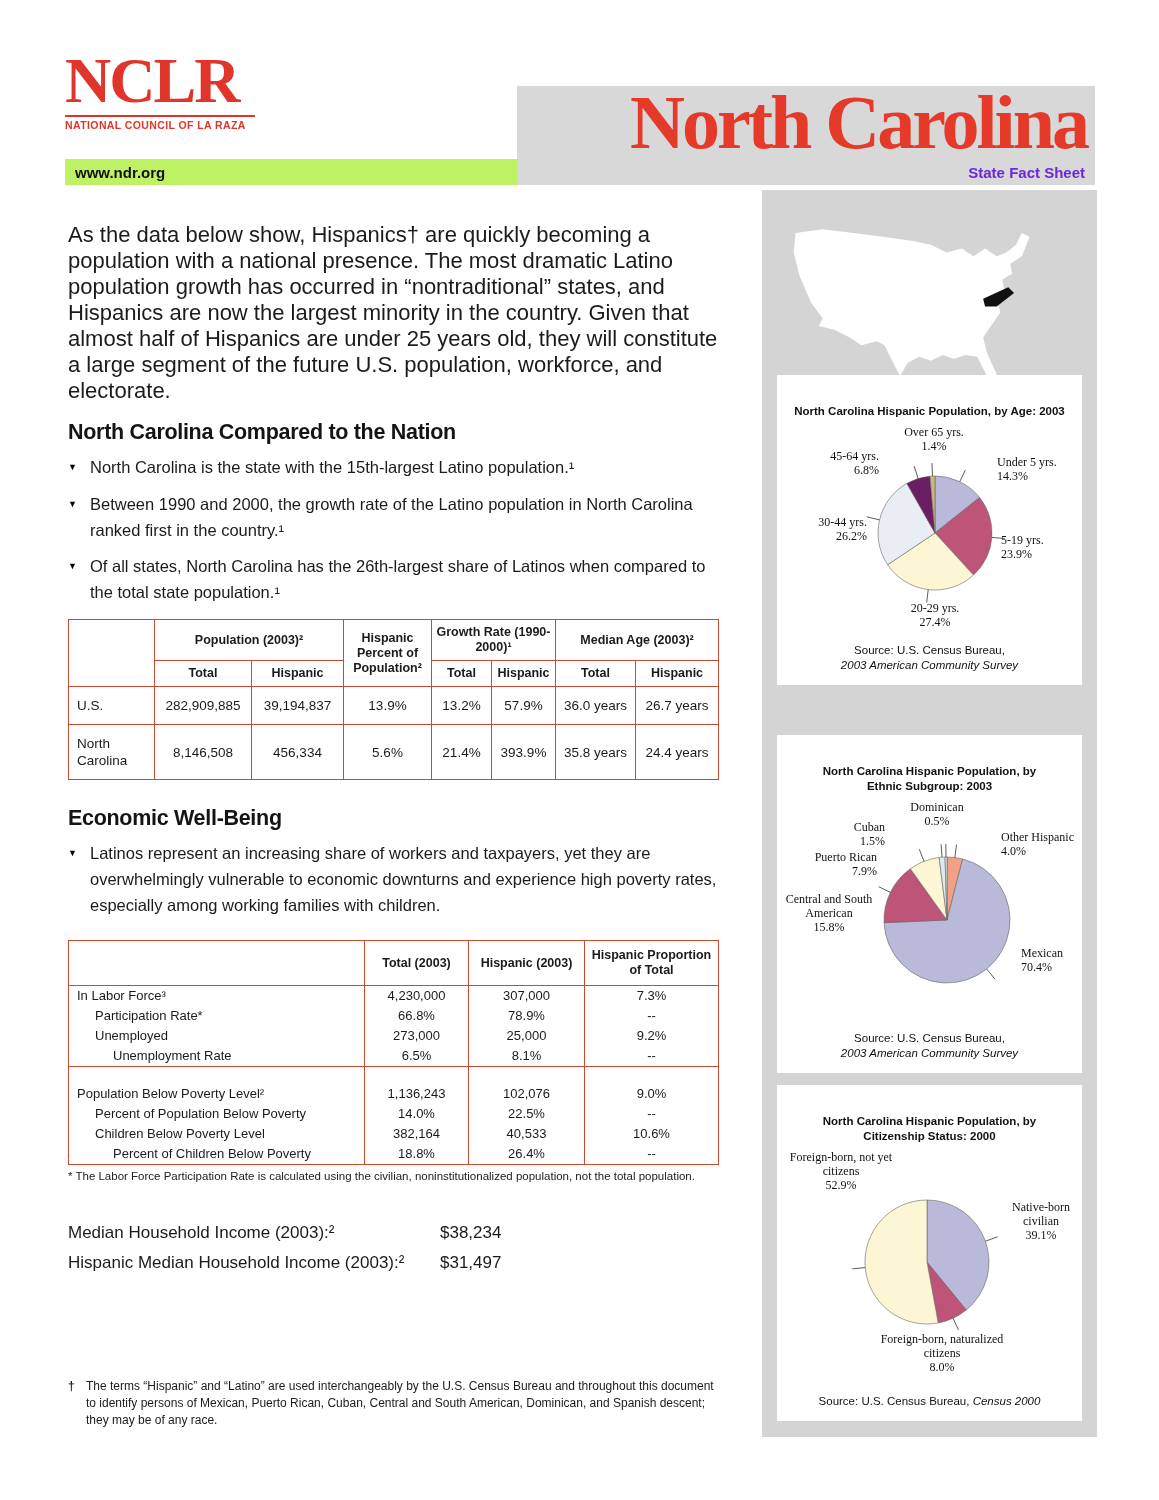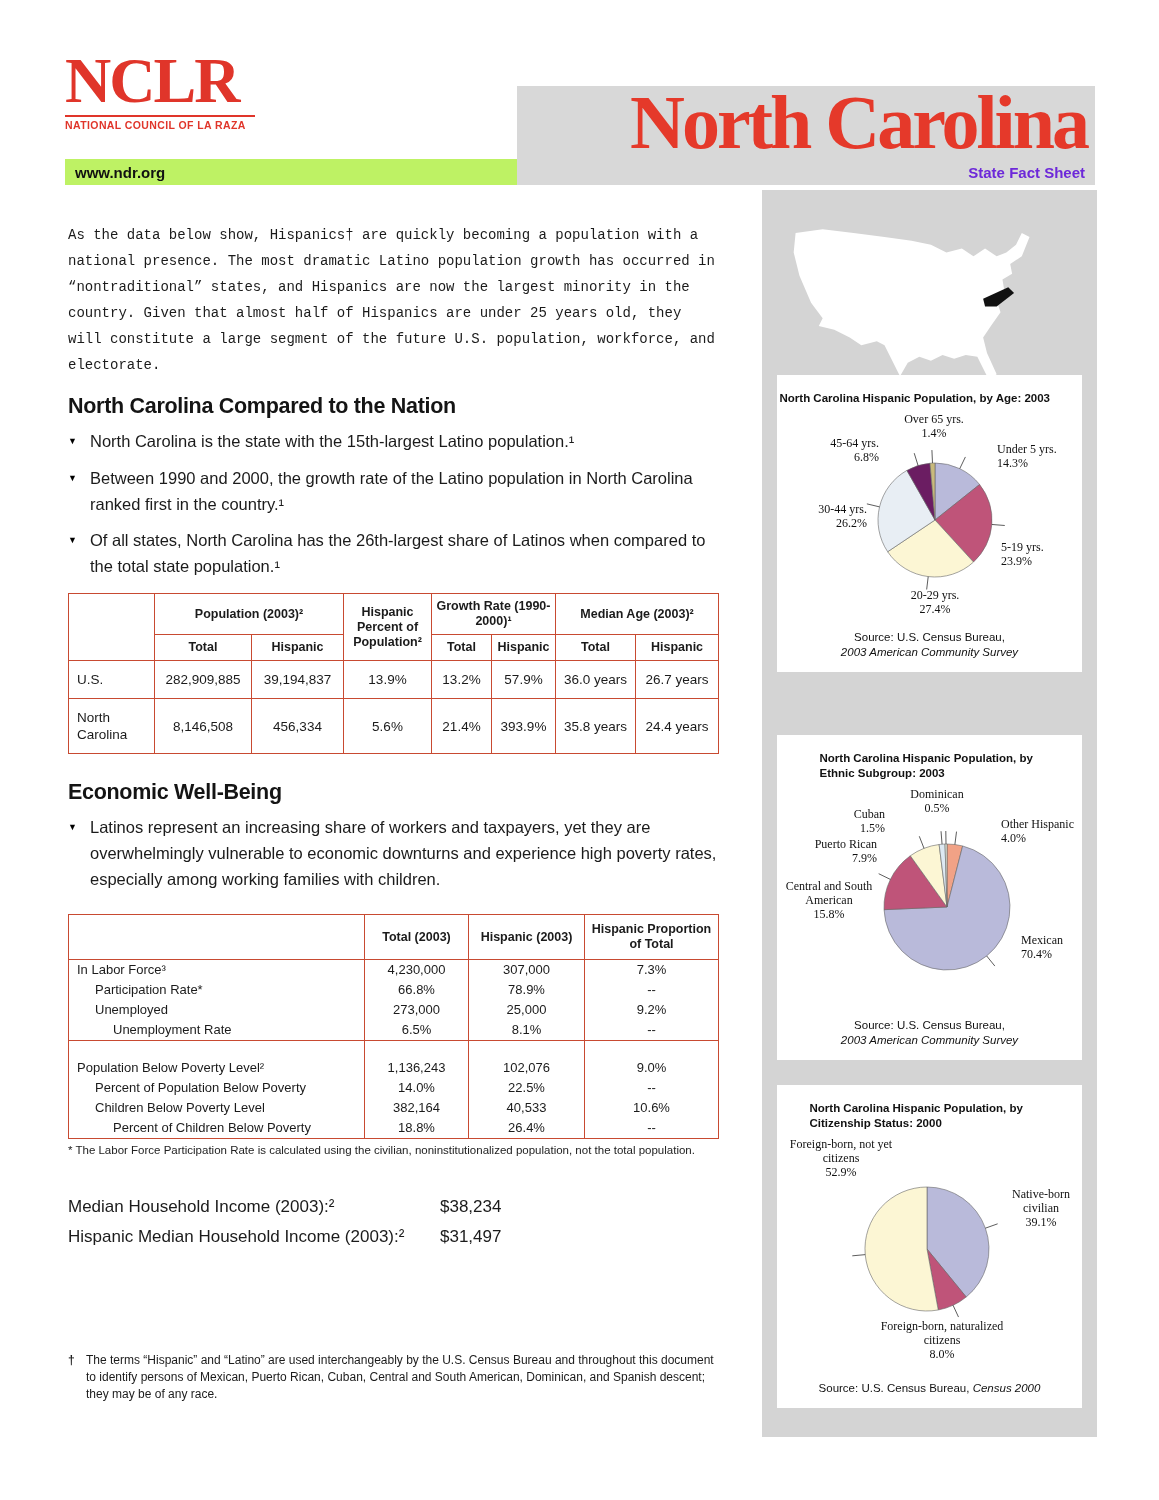--- a/index.html
+++ b/index.html
@@ -30,21 +30,21 @@
     font-size:15px; font-weight:bold; color:#6d28d9;
   }
   .url-strip {
     position:absolute; left:65px; top:159px; width:452px; height:26px;
     background:#bef264; display:flex; align-items:center; padding-left:10px;
   }
   .url-strip span { font-size:15px; font-weight:bold; color:#111; }
 
   
   .main { position:absolute; left:68px; top:222px; width:655px; }
-  .intro { font-size:14px; line-height:26px; margin-bottom:16px;font-family:Liberation Mono, monospace; }
+  .intro { font-size:22px; line-height:26px; margin-bottom:16px; }
   h2.section { font-size:21.5px; font-weight:bold; letter-spacing:-0.3px; margin:0 0 9px; color:#141414; }
   .bullets { list-style:none; margin:0 0 2px; }
   .bullets li { display:flex; gap:12px; margin-bottom:10px; font-size:16.5px; line-height:26px; }
   .bullet-marker { flex:0 0 10px; font-size:9px; line-height:27px; color:#000; }
 
   table.nation { border-collapse:collapse; width:650px; margin:14px 0 26px; table-layout:fixed; }
   .nation th, .nation td { border:1px solid #c84a31; text-align:center; vertical-align:middle; }
   .nation th { font-size:12.5px; font-weight:bold; padding:5px 3px; line-height:15px; }
   .nation td { font-size:13.5px; padding:10px 3px; line-height:17px; }
   .nation td.rowlabel { text-align:left; padding-left:8px; }
@@ -72,21 +72,21 @@
   .fn-marker { flex:0 0 10px; font-weight:bold; }
 
   
   .sidebar { position:absolute; left:762px; top:190px; width:335px; height:1247px; background:#d4d4d4; }
   .map-wrap { position:absolute; top:12px; left:22px; width:290px; height:174px; }
 
   .chart-box { position:absolute; left:15px; width:305px; background:#ffffff; padding:12px 0 12px; }
   .chart-box.b1 { top:185px; }
   .chart-box.b2 { top:545px; }
   .chart-box.b3 { top:895px; }
-  .chart-title { font-weight:bold; font-size:11.5px; line-height:15px; text-align:left; margin:4px auto 6px; color:#111; }
+  .chart-title { font-weight:bold; font-size:11.5px; line-height:15px; text-align:center; margin:17px auto 6px; color:#111; }
   .chart-title.w1 { width:300px; }
   .chart-title.w2 { width:220px; }
   .chart-title.w3 { width:240px; }
 
   .pie-area { position:relative; width:305px; }
   .pie-area.a1 { height:212px; }
   .pie-area.a2 { height:225px; }
   .pie-area.a3 { height:238px; }
   .pie-area svg { position:absolute; left:0; top:0; }
 
@@ -330,21 +330,21 @@
         <span>6.8%</span>
       </div>
       <div class="plbl ta-l" style="left:220px; top:30px; width:84px;">
         <span>Under 5 yrs.</span>
         <span>14.3%</span>
       </div>
       <div class="plbl ta-r" style="left:6px; top:90px; width:84px;">
         <span>30-44 yrs.</span>
         <span>26.2%</span>
       </div>
-      <div class="plbl ta-l" style="left:224px; top:108px; width:80px;margin-top:20px;">
+      <div class="plbl ta-l" style="left:224px; top:108px; width:80px;">
         <span>5-19 yrs.</span>
         <span>23.9%</span>
       </div>
       <div class="plbl ta-c" style="left:95px; top:176px; width:126px;">
         <span>20-29 yrs.</span>
         <span>27.4%</span>
       </div>
     </div>
     <div class="chart-source">
       <div>Source: U.S. Census Bureau,</div>

